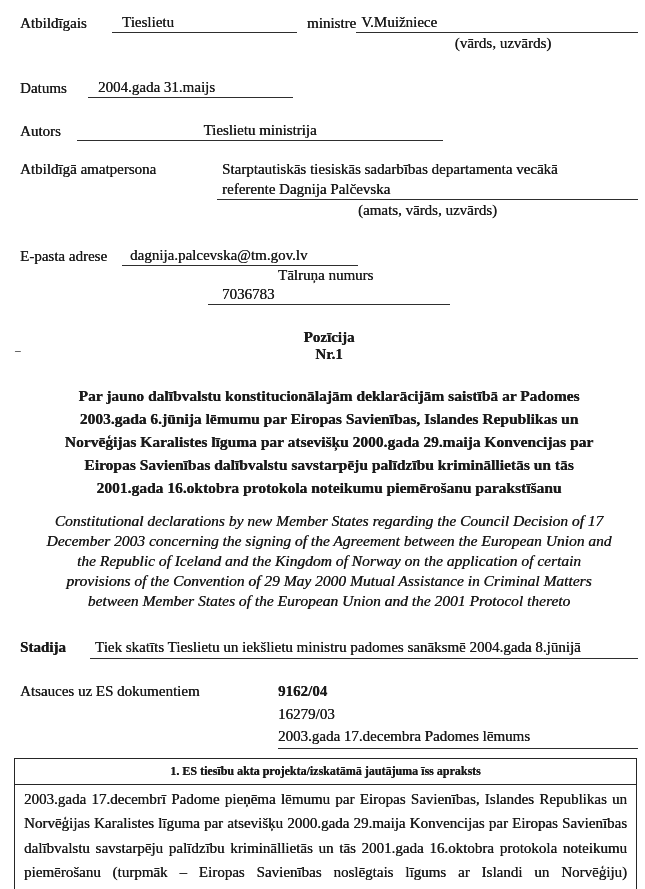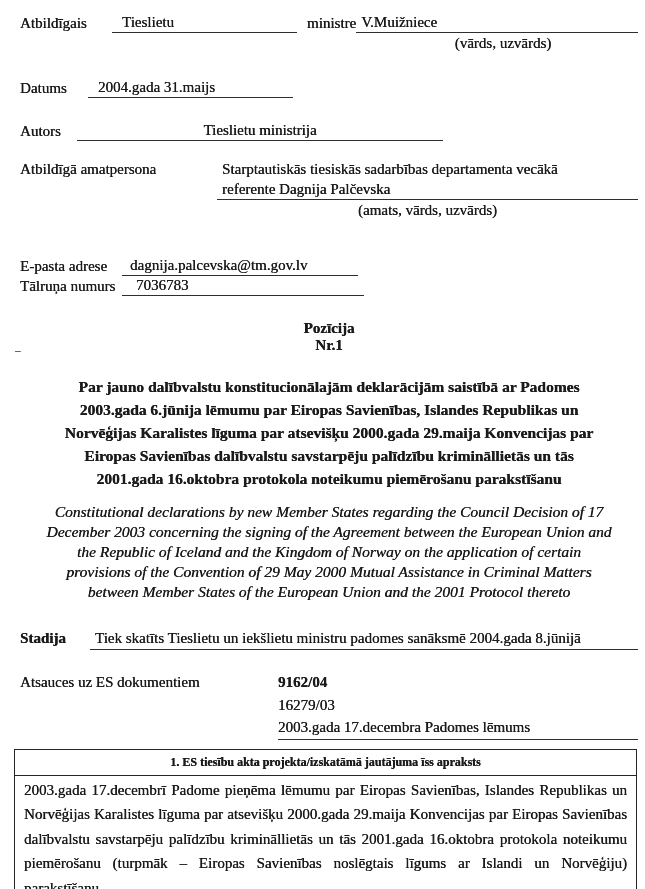--- a/index.html
+++ b/index.html
@@ -33,22 +33,22 @@
   
   .r-auth{margin-top:22px;}
   .r-auth .lbl1{width:57px;}
   .r-auth .f1{width:366px;text-align:center;}
   
   .r-off{margin-top:18px;align-items:flex-start;}
   .r-off .lbl1{width:202px;}
   .r-off .val{flex:1;margin-left:-5px;padding-left:5px;line-height:20px;}
   .cap-off{margin-left:197px;}
   
-  .r-mail{margin-top:36px;line-height:19px;}
-  .r-tel{line-height:19px;}
+  .r-mail{margin-top:26px;line-height:19px;}
+  .r-tel{line-height:19px;flex-direction:column;}
   .r-mail .lbl1,.r-tel .lbl1{width:102px;}
   .r-mail .f1{width:228px;padding-left:8px;white-space:nowrap;}
   .r-tel .f1{width:228px;padding-left:14px;white-space:nowrap;}
   
   .pos{margin-top:24px;text-align:center;font-weight:bold;line-height:17px;}
   
   .title-lv{margin-top:21px;padding:0 30px;text-align:center;font-weight:bold;font-size:15.5px;line-height:23px;}
   .title-en{margin-top:12px;padding:0 25px;text-align:center;font-style:italic;font-size:15.5px;line-height:20px;}
   
   .r-stage{margin-top:26px;align-items:flex-start;line-height:21px;}

